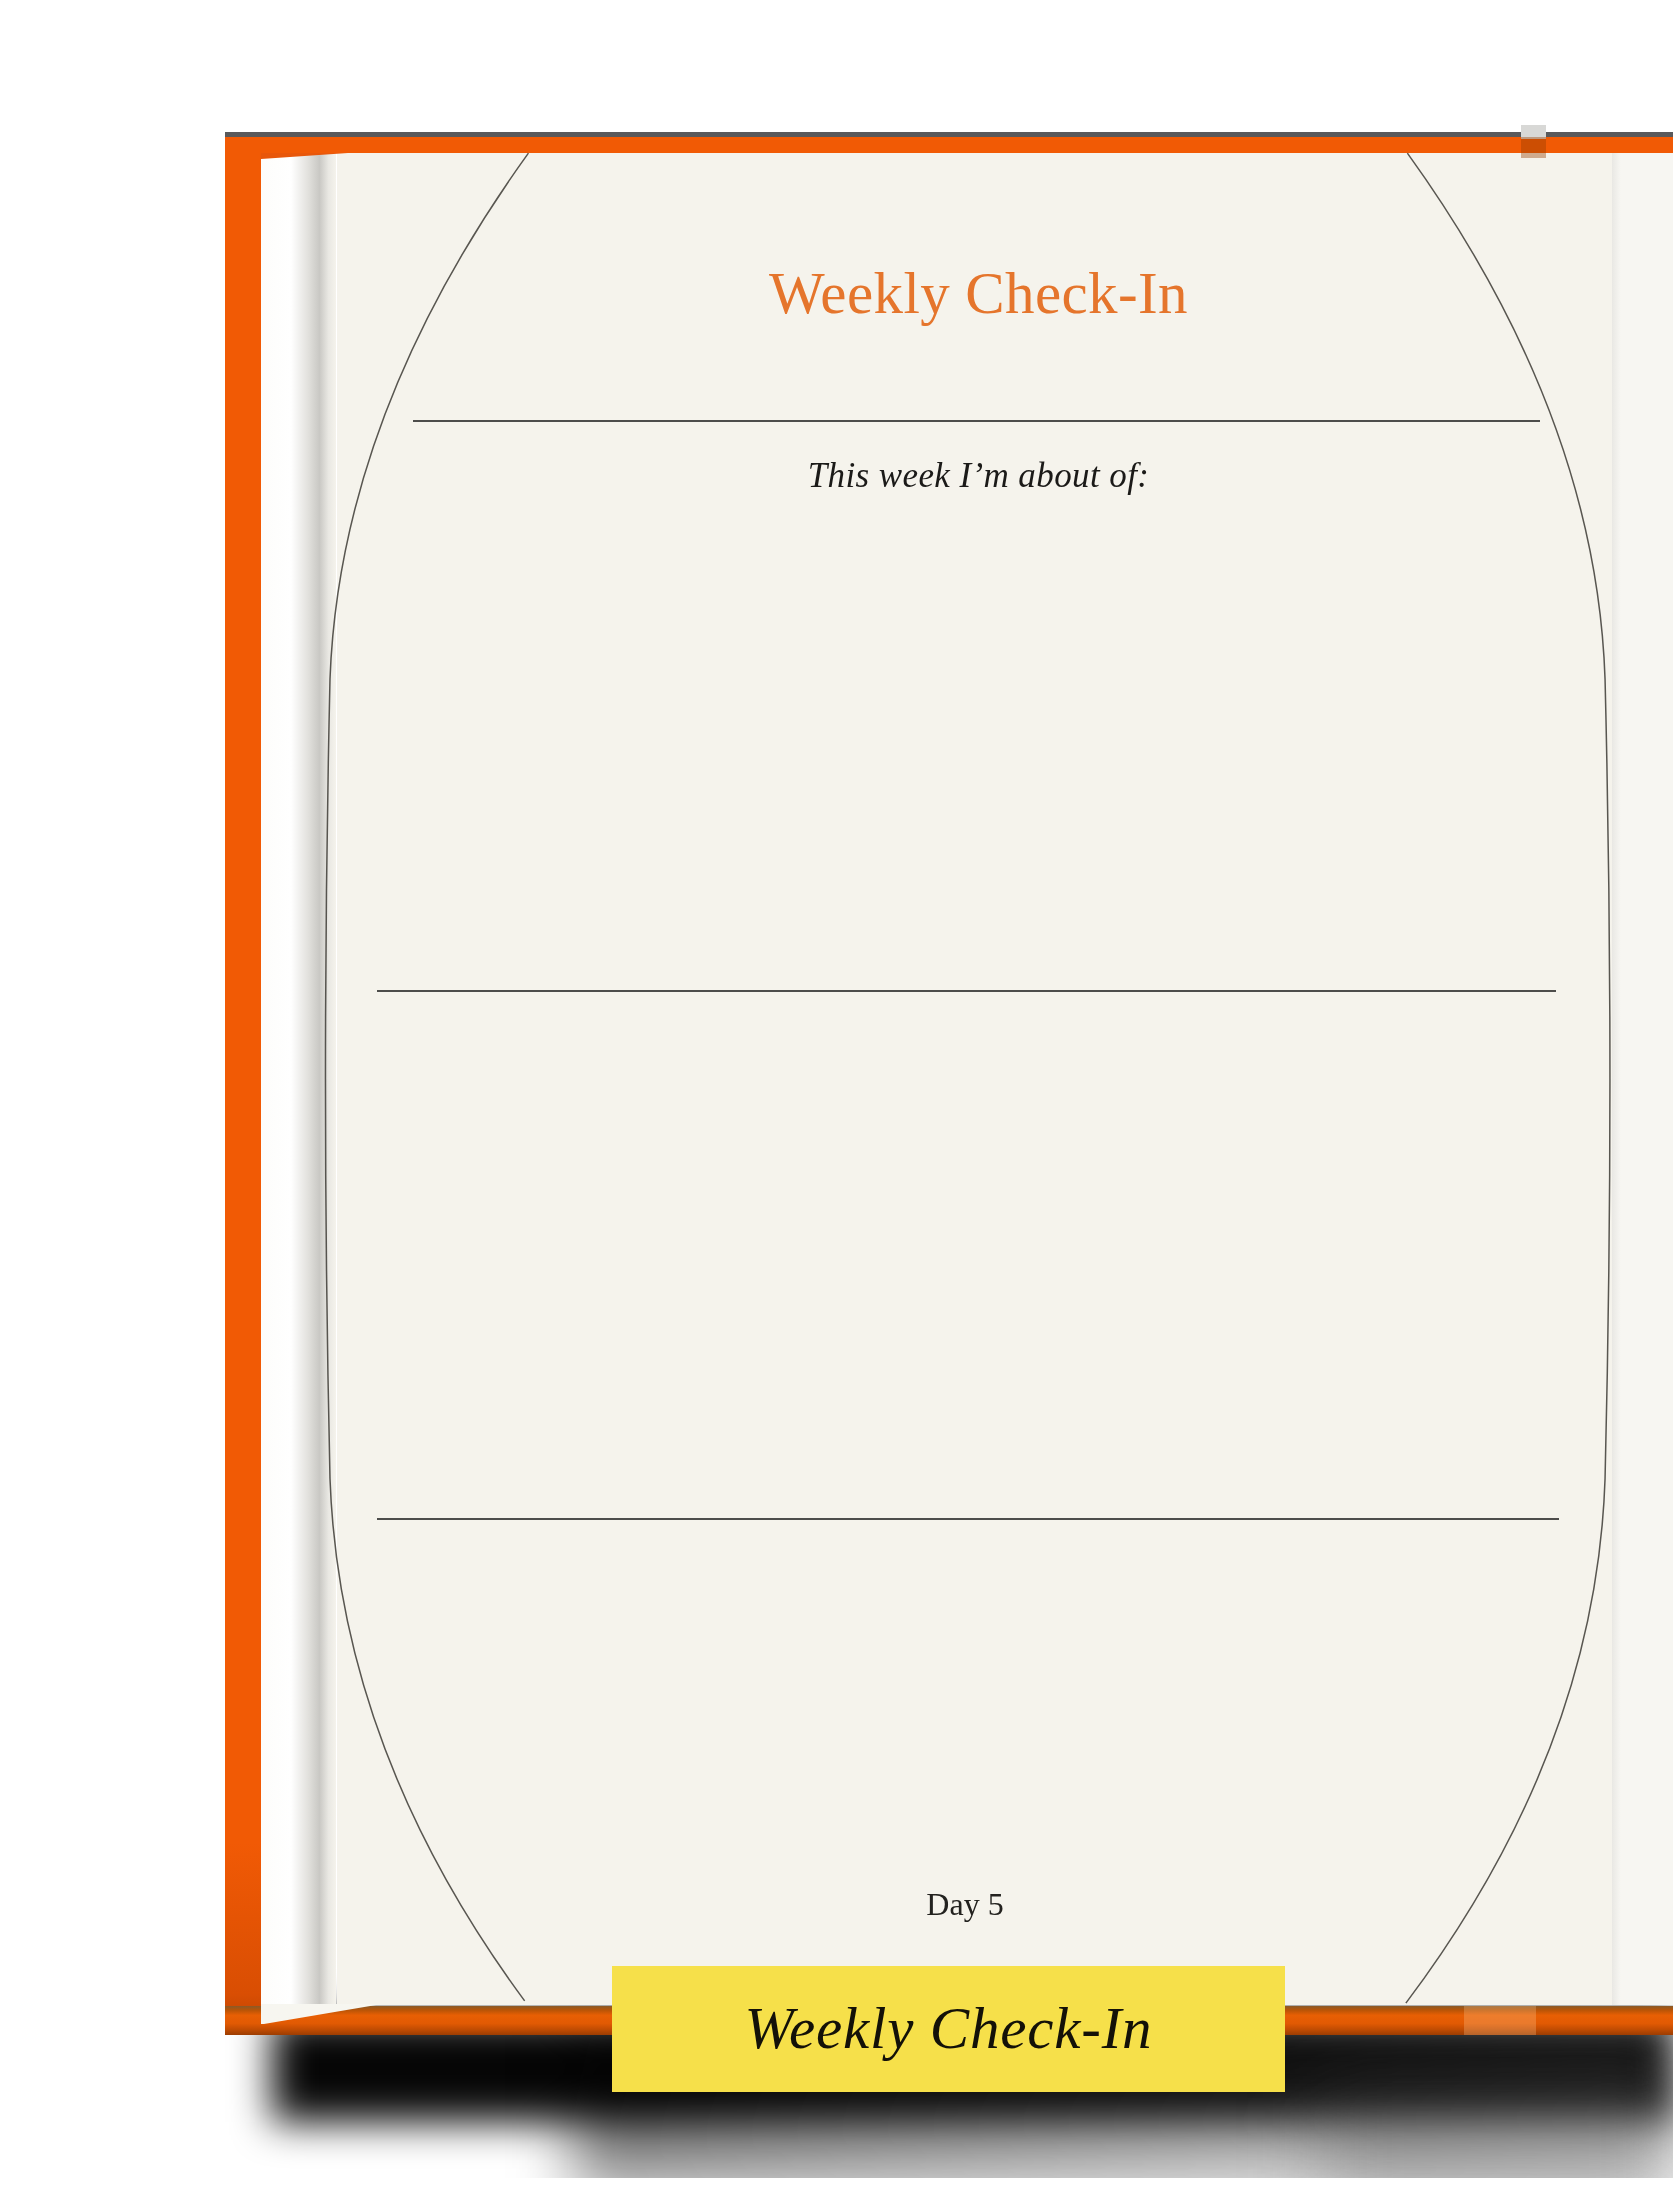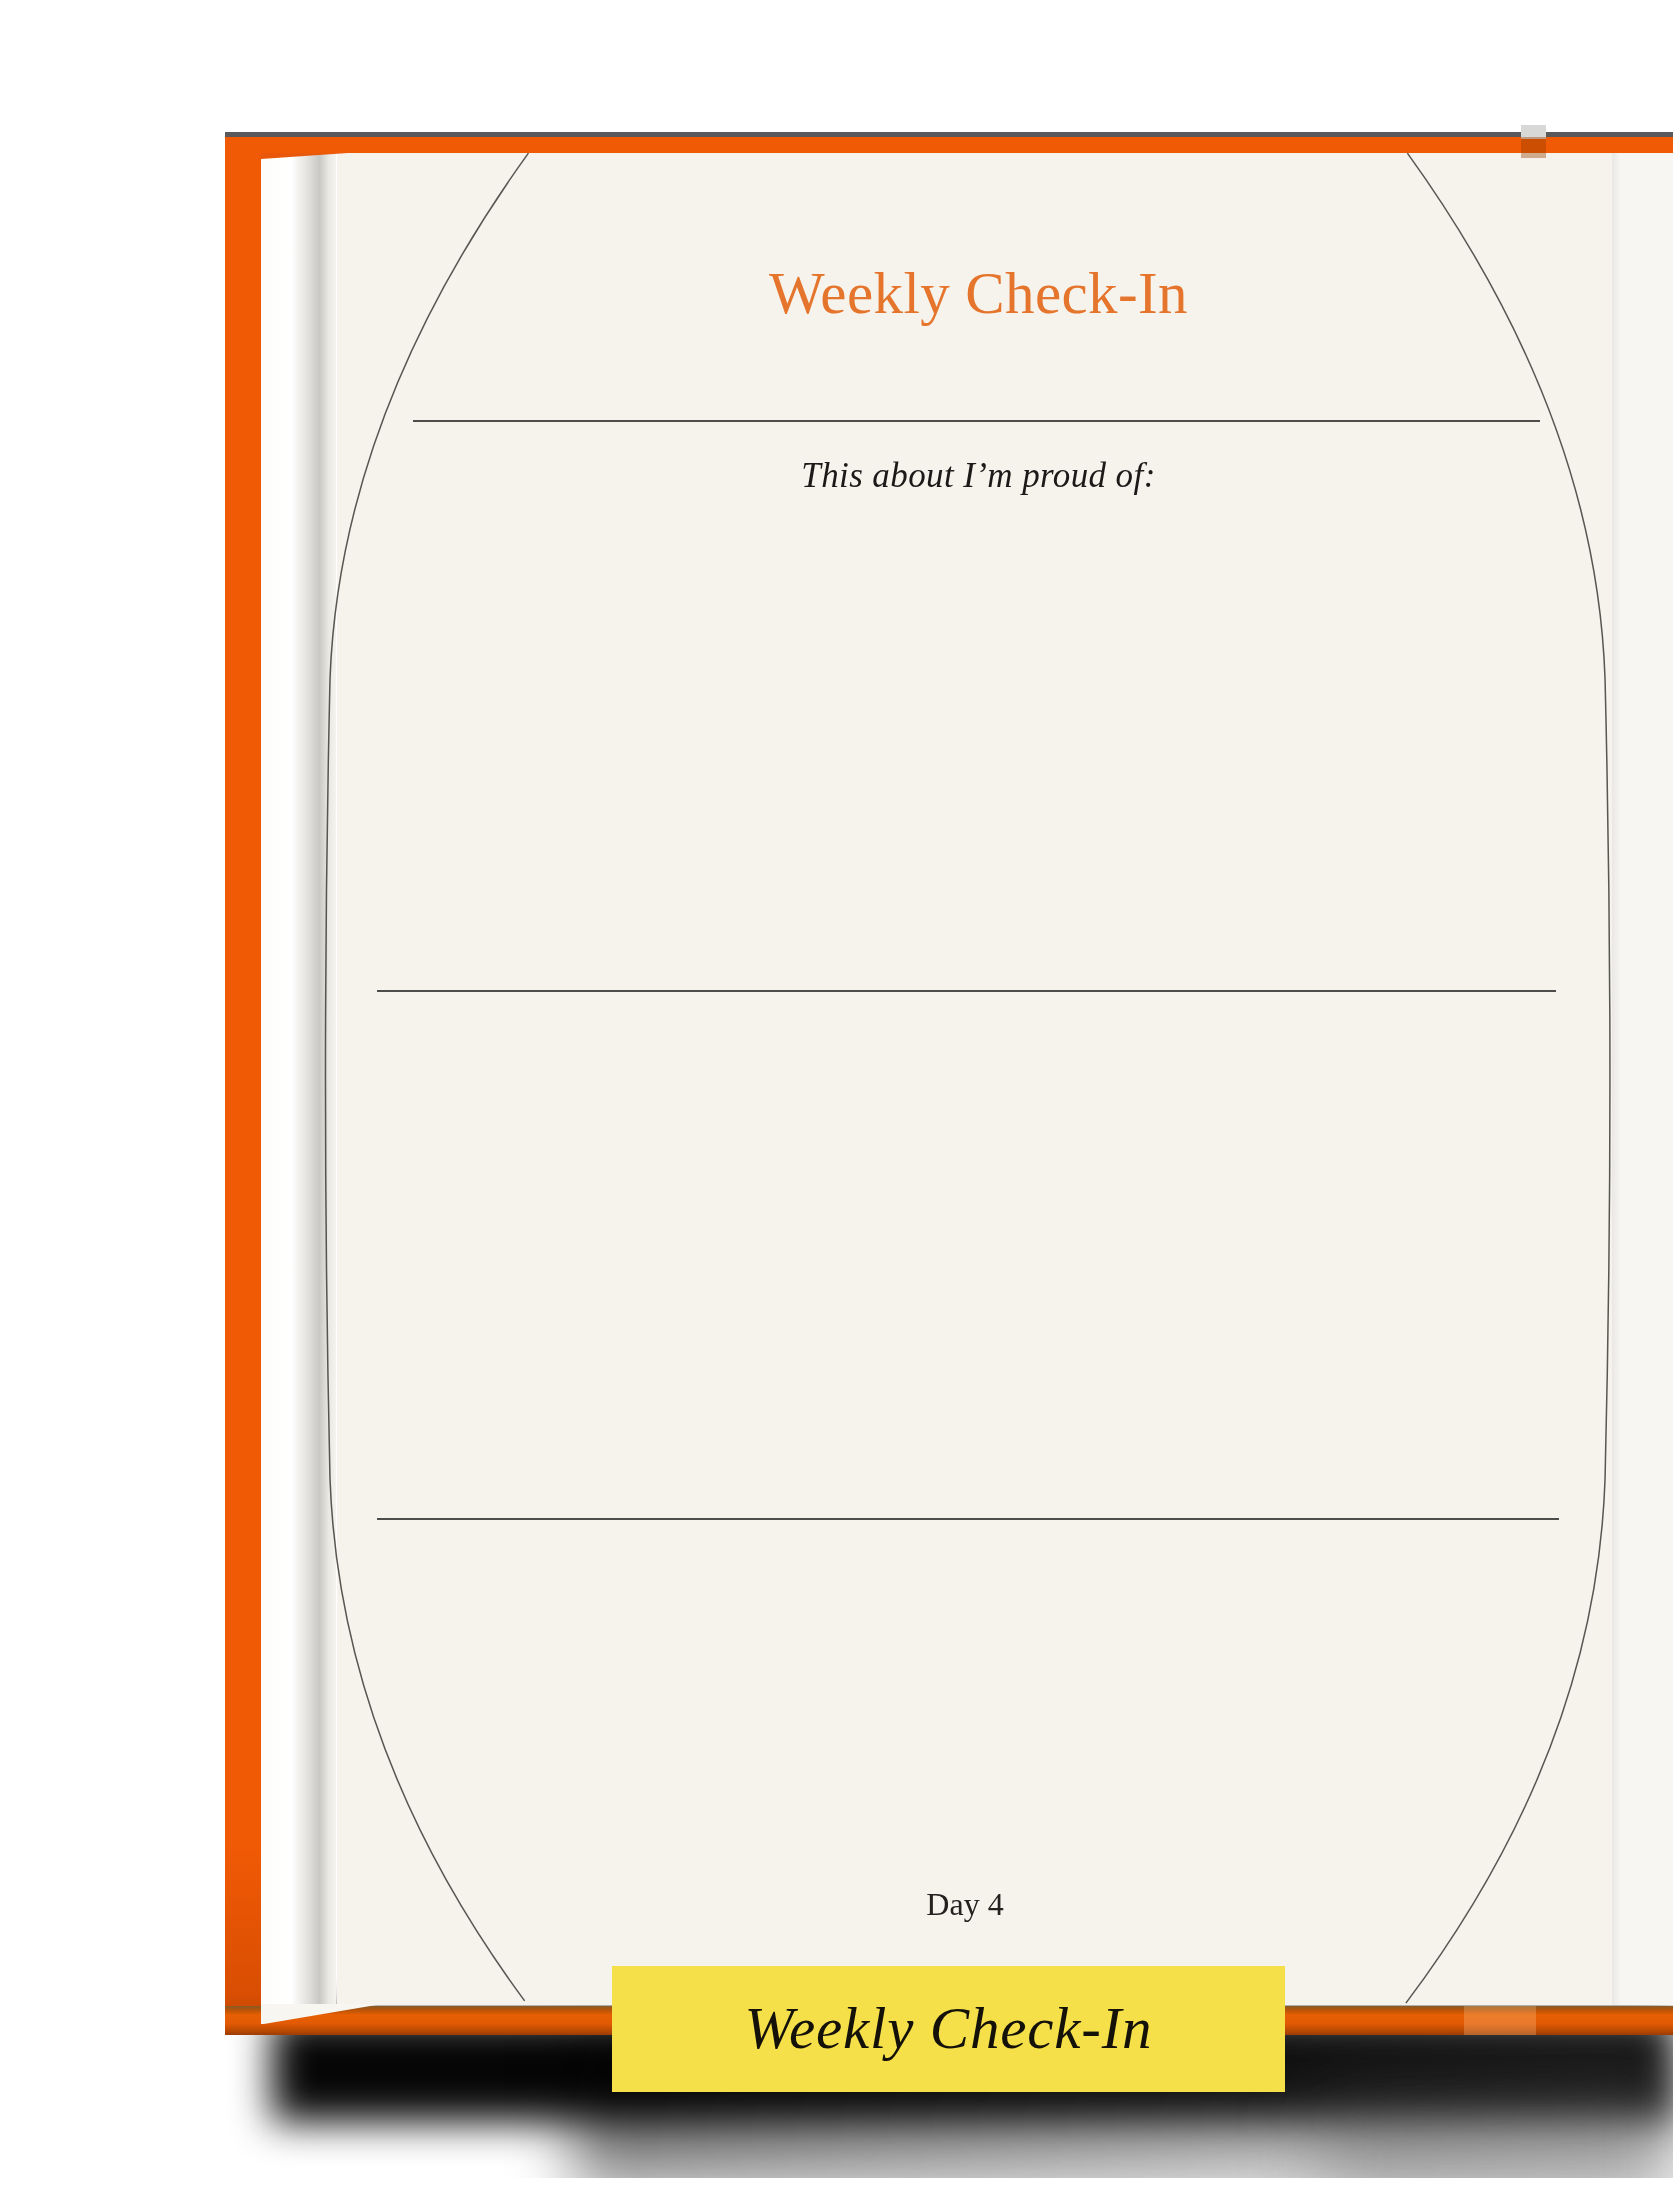--- a/index.html
+++ b/index.html
@@ -173,27 +173,27 @@
   <div class="abs top-marker-smudge"></div>
 
   <svg class="abs curves" viewBox="0 0 2218 2908" xmlns="http://www.w3.org/2000/svg">
     <path d="M 700 203 Q 450 550 437 900 Q 425 1430 437 1960 Q 450 2320 695 2652" fill="none" stroke="#47453f" stroke-width="2" opacity="0.9"></path>
     <path d="M 1865 203 Q 2115 550 2127 900 Q 2140 1430 2127 1960 Q 2115 2320 1863 2655" fill="none" stroke="#47453f" stroke-width="2" opacity="0.9"></path>
   </svg>
 
   <h1 class="abs content page-title" style="margin:0;font-weight:normal;">Weekly Check-In</h1>
 
   <div class="abs rule rule1"></div>
-  <div class="abs content prompt prompt1">This about I’m proud of:</div>
+  <div class="abs content prompt prompt1">This week I’m about of:</div>
 
   <div class="abs rule rule2"></div>
 
   <div class="abs rule rule3"></div>
 
-  <div class="abs content page-footer">Day 4</div>
+  <div class="abs content page-footer">Day 5</div>
 
   <div class="abs yellow-tab">
     <span class="yellow-tab-label">Weekly Check-In</span>
   </div>
 
   <div class="abs bottom-mark"></div>
 
 </div>
 
 

